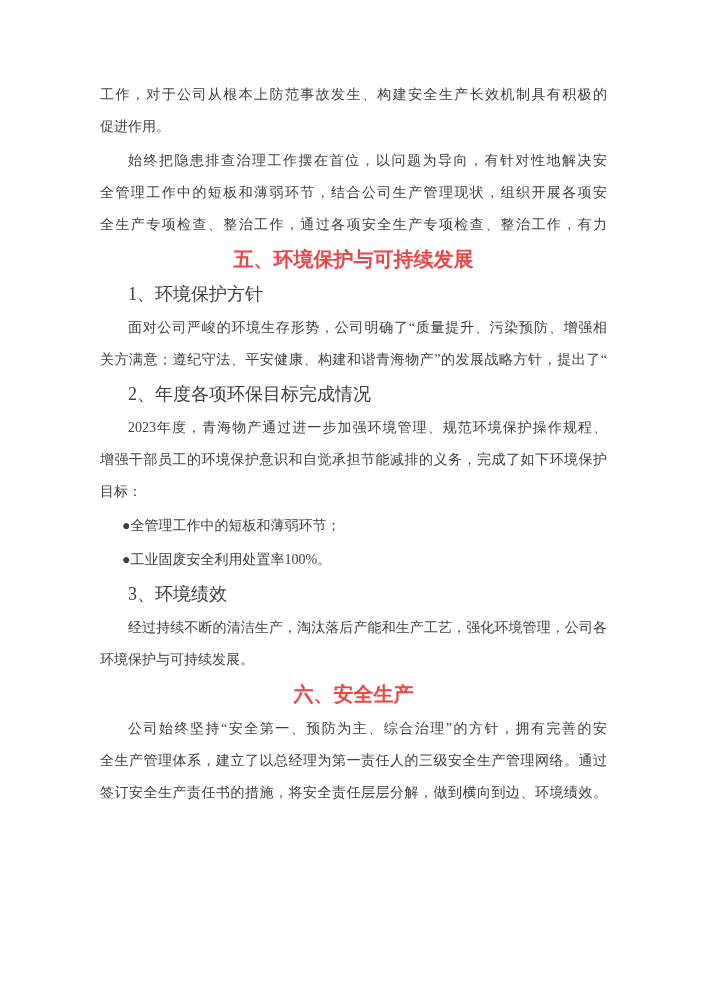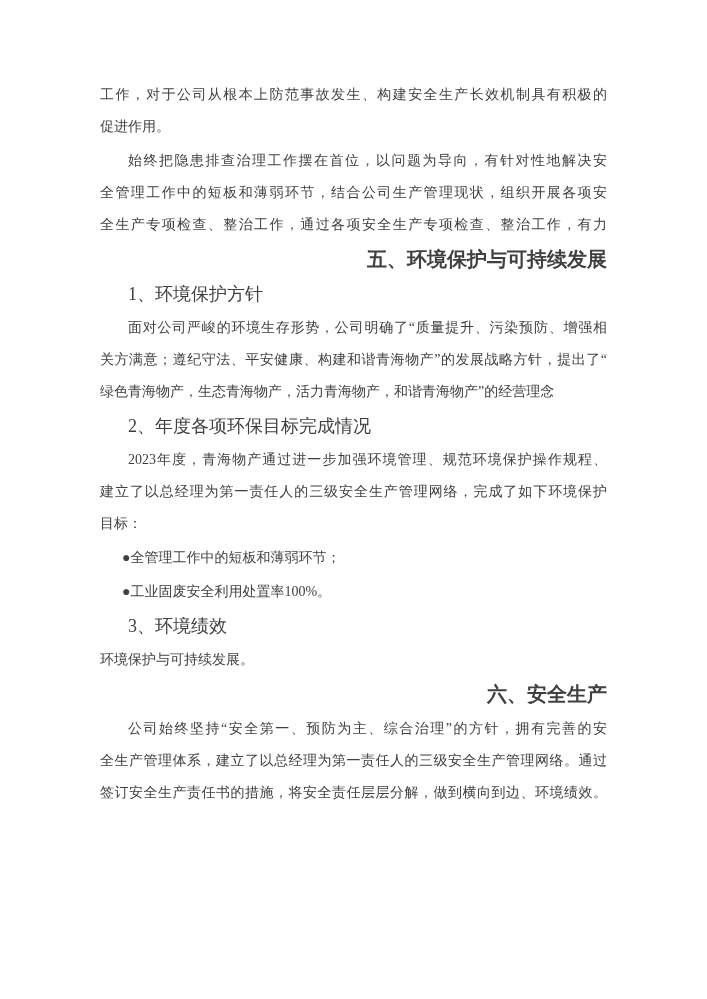--- a/index.html
+++ b/index.html
@@ -47,22 +47,22 @@
     font-size: 14px;
     line-height: 32px;
     padding-left: 22px;
     margin: 0 0 2px 0;
   }
   .heading {
     font-family: "Liberation Sans", "DejaVu Sans", sans-serif;
     font-weight: 700;
     font-size: 20px;
     line-height: 33px;
-    color: #404040;
-    text-align: right;
+    color: #ef4444;
+    text-align: center;
     margin: 1px 0 2px 0;
   }
   .footer {
     position: absolute;
     top: 921px;
     left: 0;
     width: 707px;
     text-align: center;
     font-family: "Liberation Sans", "DejaVu Sans", sans-serif;
     font-size: 13px;
@@ -86,37 +86,37 @@
       <div class="line just">全生产专项检查、整治工作，通过各项安全生产专项检查、整治工作，有力</div>
     </div>
 
     <div class="heading">五、环境保护与可持续发展</div>
 
     <div class="subhead">1、环境保护方针</div>
 
     <div class="para">
       <div class="line just indent">面对公司严峻的环境生存形势，公司明确了“质量提升、污染预防、增强相</div>
       <div class="line just">关方满意；遵纪守法、平安健康、构建和谐青海物产”的发展战略方针，提出了“</div>
-      <div class="line last">绿色青海物产，生态青海物产，活力青海物产，和谐青海物产”的经营理念</div>
     </div>
 
     <div class="subhead">2、年度各项环保目标完成情况</div>
 
     <div class="para">
       <div class="line just indent">2023年度，青海物产通过进一步加强环境管理、规范环境保护操作规程、</div>
-      <div class="line just">建立了以总经理为第一责任人的三级安全生产管理网络，完成了如下环境保护</div>
+      <div class="line just">增强干部员工的环境保护意识和自觉承担节能减排的义务，完成了如下环境保护</div>
       <div class="line last">目标：</div>
     </div>
 
     <div class="bullet">●全管理工作中的短板和薄弱环节；</div>
     <div class="bullet">●工业固废安全利用处置率100%。</div>
 
     <div class="subhead">3、环境绩效</div>
 
     <div class="para">
+      <div class="line just indent">经过持续不断的清洁生产，淘汰落后产能和生产工艺，强化环境管理，公司各</div>
       <div class="line last">环境保护与可持续发展。</div>
     </div>
 
     <div class="heading">六、安全生产</div>
 
     <div class="para">
       <div class="line just indent">公司始终坚持“安全第一、预防为主、综合治理”的方针，拥有完善的安</div>
       <div class="line just">全生产管理体系，建立了以总经理为第一责任人的三级安全生产管理网络。通过</div>
       <div class="line just">签订安全生产责任书的措施，将安全责任层层分解，做到横向到边、环境绩效。</div>
     </div>

